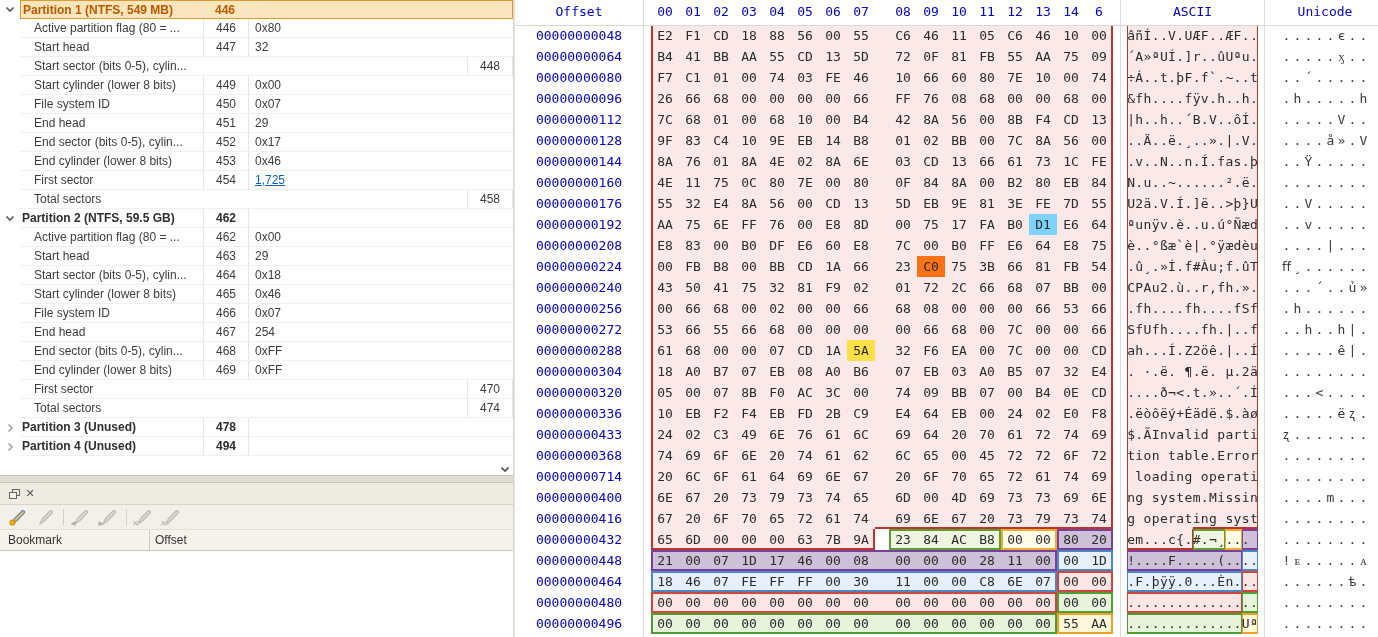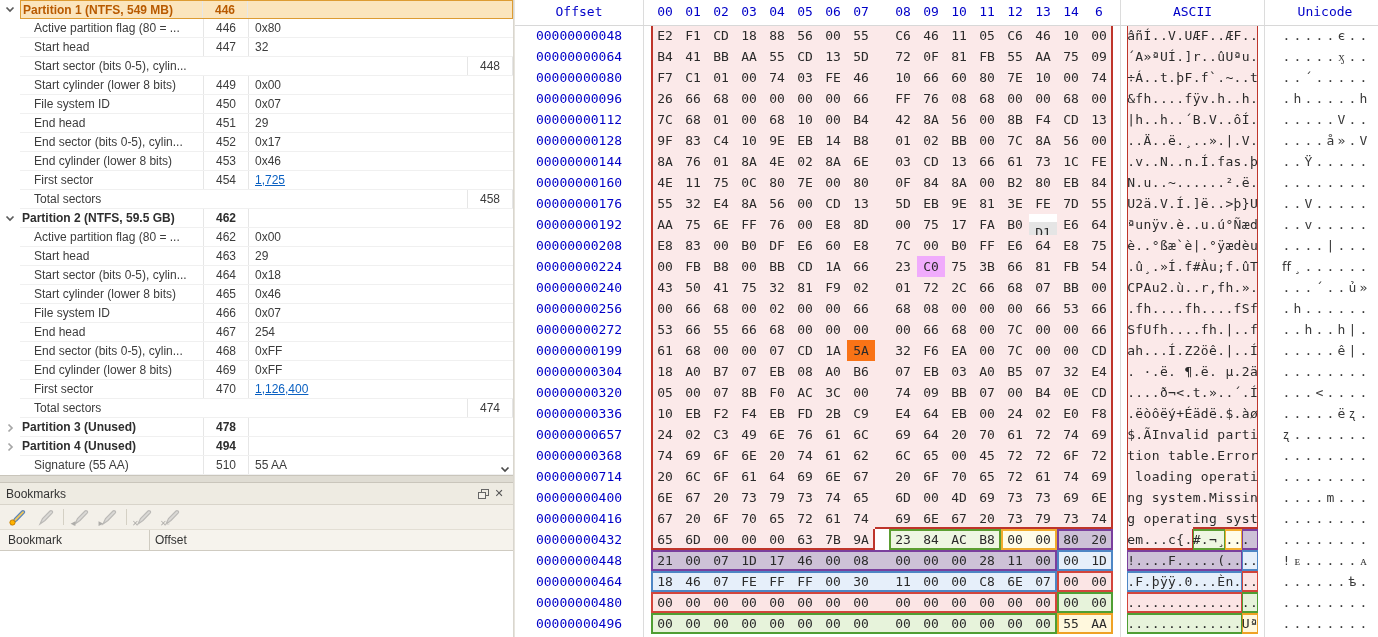--- a/index.html
+++ b/index.html
@@ -231,21 +231,20 @@
             <span class="tlabel indent">End cylinder (lower 8 bits)</span>
             <span class="toff">469</span>
             <span class="tval">0xFF</span>
           </div>
         </div>
         <div class="trow child">
           <span class="chev"></span>
           <div class="rowbody">
             <span class="tlabel indent">First sector</span>
             <span class="toff">470</span>
-            <span class="tval"><span class="vlink">1,126,400</span></span>
           </div>
         </div>
         <div class="trow child">
           <span class="chev"></span>
           <div class="rowbody">
             <span class="tlabel indent">Total sectors</span>
             <span class="toff">474</span>
           </div>
         </div>
         <div class="trow group">
@@ -263,41 +262,32 @@
         <div class="trow group">
           <span class="chev">
             <svg width="7" height="10" viewBox="0 0 7 10">
               <path d="M1.5 1.5 L5 5 L1.5 8.5" fill="none" stroke="#A6A6A6" stroke-width="1.7"></path>
             </svg>
           </span>
           <div class="rowbody">
             <span class="tlabel bold">Partition 4 (Unused)</span>
             <span class="toff bold">494</span>
             <span class="tval"></span>
-          </div>
-        </div>
-        <div class="trow">
-          <span class="chev"></span>
-          <div class="rowbody">
-            <span class="tlabel indent">Signature (55 AA)</span>
-            <span class="toff">510</span>
-            <span class="tval">55 AA</span>
           </div>
         </div>
       </div>
     <span class="tree-scroll-arrow">
       <svg width="10" height="7" viewBox="0 0 10 7">
           <path d="M1.5 1.5 L5 5 L8.5 1.5" fill="none" stroke="#4A4A4A" stroke-width="1.7"></path>
         </svg>
     </span>
     <div class="splitter"></div>
 
     <div class="bookmarks">
       <div class="bm-title">
-        <span class="bm-title-label">Bookmarks</span>
         <span class="bm-btn">
           <svg width="11" height="10" viewBox="0 0 11 10">
               <rect x="3.5" y="0.5" width="7" height="6" fill="none" stroke="#666"></rect>
               <rect x="0.5" y="3.5" width="7" height="6" fill="#F3F0E9" stroke="#666"></rect>
             </svg>
         </span>
         <span class="bm-btn">✕</span>
       </div>
       <div class="bm-toolbar">
           <span class="tb-icon">
@@ -842,21 +832,21 @@
           <span class="bcell" style="background: rgb(251, 233, 233);">76</span>
           <span class="bcell" style="background: rgb(251, 233, 233);">00</span>
           <span class="bcell" style="background: rgb(251, 233, 233);">E8</span>
           <span class="bcell" style="background: rgb(251, 233, 233);">8D</span>
           <span class="gcell" style="background: rgb(251, 233, 233);"></span>
           <span class="bcell" style="background: rgb(251, 233, 233);">00</span>
           <span class="bcell" style="background: rgb(251, 233, 233);">75</span>
           <span class="bcell" style="background: rgb(251, 233, 233);">17</span>
           <span class="bcell" style="background: rgb(251, 233, 233);">FA</span>
           <span class="bcell" style="background: rgb(251, 233, 233);">B0</span>
-          <span class="bcell" style="background: #e5e5e5; margin-top: 8px;">D1</span>
+          <span class="bcell" style="background: #7dd3fc;">D1</span>
           <span class="bcell" style="background: rgb(251, 233, 233);">E6</span>
           <span class="bcell" style="background: rgb(251, 233, 233); box-shadow: rgb(190, 53, 43) -2px 0px 0px inset;">64</span>
           <span class="spB"></span>
           <span class="c-ascii">
             <span class="acell" style="background: rgb(251, 233, 233); box-shadow: rgb(190, 53, 43) 1px 0px 0px inset;">ª</span>
             <span class="acell" style="background: rgb(251, 233, 233);">u</span>
             <span class="acell" style="background: rgb(251, 233, 233);">n</span>
             <span class="acell" style="background: rgb(251, 233, 233);">ÿ</span>
             <span class="acell" style="background: rgb(251, 233, 233);">v</span>
             <span class="acell" style="background: rgb(251, 233, 233);">.</span>
@@ -940,21 +930,21 @@
           <span class="bcell" style="background: rgb(251, 233, 233); box-shadow: rgb(190, 53, 43) 2px 0px 0px inset;">00</span>
           <span class="bcell" style="background: rgb(251, 233, 233);">FB</span>
           <span class="bcell" style="background: rgb(251, 233, 233);">B8</span>
           <span class="bcell" style="background: rgb(251, 233, 233);">00</span>
           <span class="bcell" style="background: rgb(251, 233, 233);">BB</span>
           <span class="bcell" style="background: rgb(251, 233, 233);">CD</span>
           <span class="bcell" style="background: rgb(251, 233, 233);">1A</span>
           <span class="bcell" style="background: rgb(251, 233, 233);">66</span>
           <span class="gcell" style="background: rgb(251, 233, 233);"></span>
           <span class="bcell" style="background: rgb(251, 233, 233);">23</span>
-          <span class="bcell" style="background: #f0abfc;">C0</span>
+          <span class="bcell" style="background: #f97316;">C0</span>
           <span class="bcell" style="background: rgb(251, 233, 233);">75</span>
           <span class="bcell" style="background: rgb(251, 233, 233);">3B</span>
           <span class="bcell" style="background: rgb(251, 233, 233);">66</span>
           <span class="bcell" style="background: rgb(251, 233, 233);">81</span>
           <span class="bcell" style="background: rgb(251, 233, 233);">FB</span>
           <span class="bcell" style="background: rgb(251, 233, 233); box-shadow: rgb(190, 53, 43) -2px 0px 0px inset;">54</span>
           <span class="spB"></span>
           <span class="c-ascii">
             <span class="acell" style="background: rgb(251, 233, 233); box-shadow: rgb(190, 53, 43) 1px 0px 0px inset;">.</span>
             <span class="acell" style="background: rgb(251, 233, 233);">û</span>
@@ -1132,30 +1122,30 @@
             <span class="ucell">.</span>
             <span class="ucell">h</span>
             <span class="ucell">.</span>
             <span class="ucell">.</span>
             <span class="ucell">h</span>
             <span class="ucell">|</span>
             <span class="ucell">.</span>
           </span>
         </div>
         <div class="hrow">
-          <span class="c-off">00000000199</span>
+          <span class="c-off">00000000288</span>
           <span class="spA"></span>
           <span class="bcell" style="background: rgb(251, 233, 233); box-shadow: rgb(190, 53, 43) 2px 0px 0px inset;">61</span>
           <span class="bcell" style="background: rgb(251, 233, 233);">68</span>
           <span class="bcell" style="background: rgb(251, 233, 233);">00</span>
           <span class="bcell" style="background: rgb(251, 233, 233);">00</span>
           <span class="bcell" style="background: rgb(251, 233, 233);">07</span>
           <span class="bcell" style="background: rgb(251, 233, 233);">CD</span>
           <span class="bcell" style="background: rgb(251, 233, 233);">1A</span>
-          <span class="bcell" style="background: #f97316;">5A</span>
+          <span class="bcell" style="background: #fde047;">5A</span>
           <span class="gcell" style="background: rgb(251, 233, 233);"></span>
           <span class="bcell" style="background: rgb(251, 233, 233);">32</span>
           <span class="bcell" style="background: rgb(251, 233, 233);">F6</span>
           <span class="bcell" style="background: rgb(251, 233, 233);">EA</span>
           <span class="bcell" style="background: rgb(251, 233, 233);">00</span>
           <span class="bcell" style="background: rgb(251, 233, 233);">7C</span>
           <span class="bcell" style="background: rgb(251, 233, 233);">00</span>
           <span class="bcell" style="background: rgb(251, 233, 233);">00</span>
           <span class="bcell" style="background: rgb(251, 233, 233); box-shadow: rgb(190, 53, 43) -2px 0px 0px inset;">CD</span>
           <span class="spB"></span>
@@ -1336,21 +1326,21 @@
             <span class="ucell">.</span>
             <span class="ucell">.</span>
             <span class="ucell">.</span>
             <span class="ucell">.</span>
             <span class="ucell">ë</span>
             <span class="ucell">ʐ</span>
             <span class="ucell">.</span>
           </span>
         </div>
         <div class="hrow">
-          <span class="c-off">00000000657</span>
+          <span class="c-off">00000000433</span>
           <span class="spA"></span>
           <span class="bcell" style="background: rgb(251, 233, 233); box-shadow: rgb(190, 53, 43) 2px 0px 0px inset;">24</span>
           <span class="bcell" style="background: rgb(251, 233, 233);">02</span>
           <span class="bcell" style="background: rgb(251, 233, 233);">C3</span>
           <span class="bcell" style="background: rgb(251, 233, 233);">49</span>
           <span class="bcell" style="background: rgb(251, 233, 233);">6E</span>
           <span class="bcell" style="background: rgb(251, 233, 233);">76</span>
           <span class="bcell" style="background: rgb(251, 233, 233);">61</span>
           <span class="bcell" style="background: rgb(251, 233, 233);">6C</span>
           <span class="gcell" style="background: rgb(251, 233, 233);"></span>

